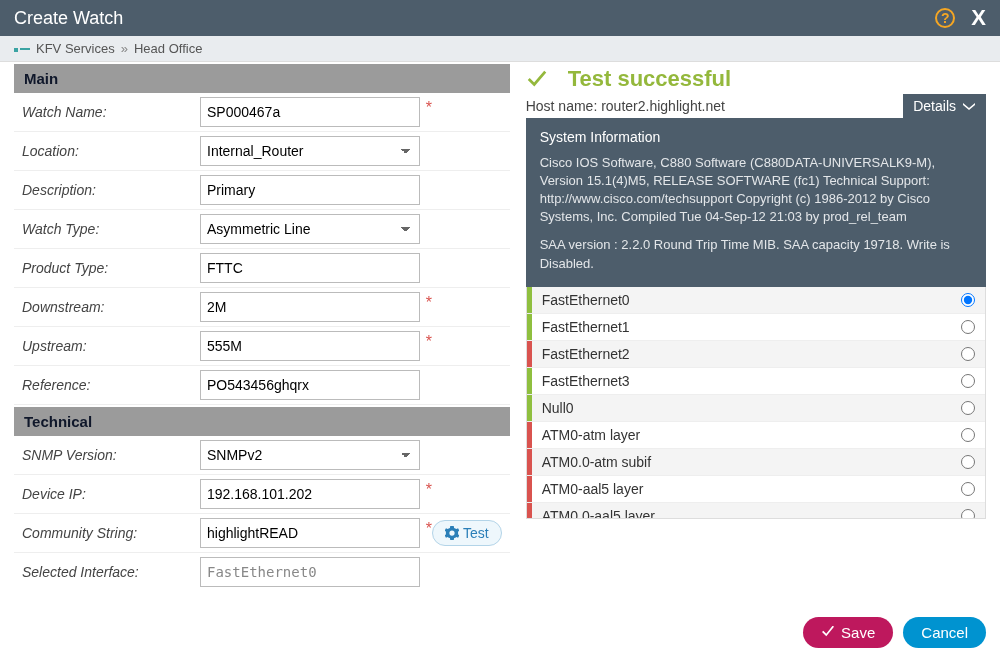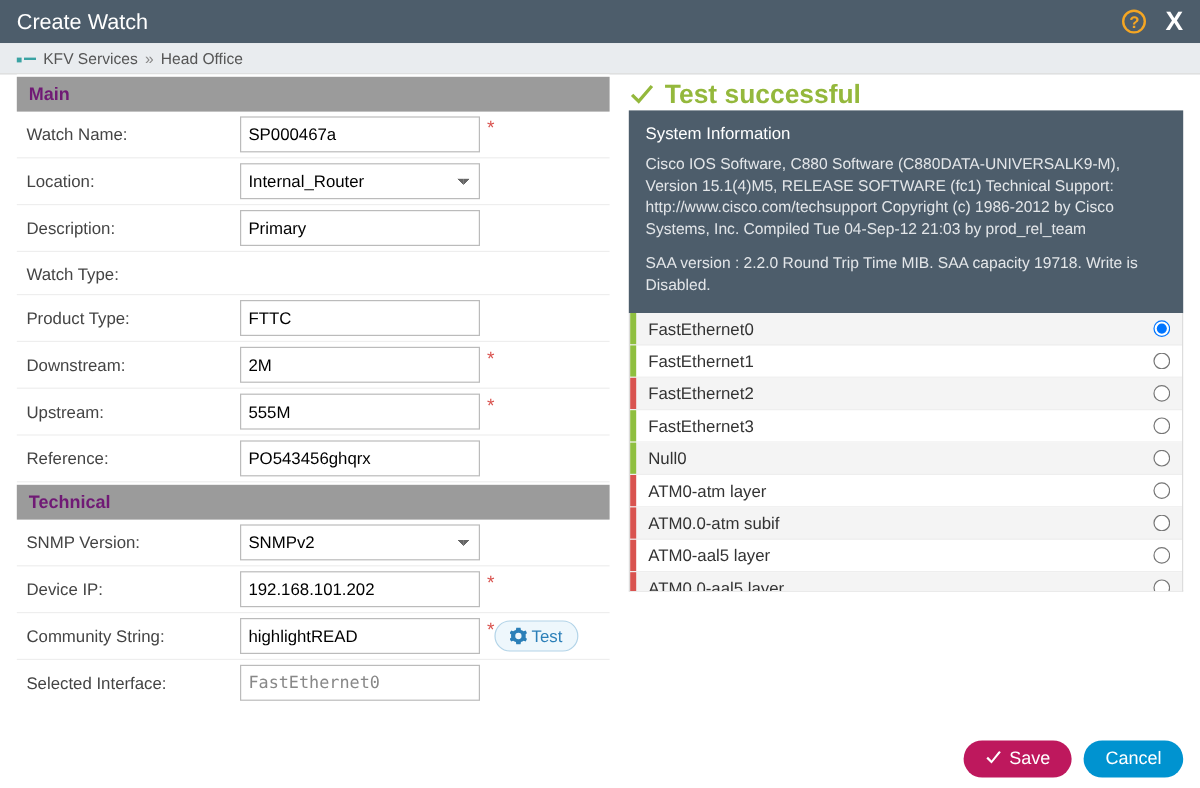--- a/index.html
+++ b/index.html
@@ -9,32 +9,32 @@
 .titlebar .help { width: 20px; height: 20px; border: 2px solid #f5a623; border-radius: 50%; color: #f5a623; font-weight: bold; display: flex; align-items: center; justify-content: center; font-size: 14px; margin-right: 12px; cursor: pointer; }
 .titlebar .close { color: #fff; font-size: 22px; font-weight: bold; cursor: pointer; padding: 0 4px; }
 .breadcrumb { background: #e9ecef; height: 26px; display: flex; align-items: center; padding: 0 14px; font-size: 13px; color: #555; border-bottom: 1px solid #ddd; }
 .breadcrumb .icon { width: 16px; height: 10px; margin-right: 6px; position: relative; }
 .breadcrumb .icon::before { content:""; position:absolute; left:0; top:4px; width:4px; height:4px; background:#3aa3a3; }
 .breadcrumb .icon::after { content:""; position:absolute; left:6px; top:4px; width:10px; height:2px; background:#3aa3a3; }
 .breadcrumb .sep { margin: 0 6px; color: #888; }
 .content { display: flex; gap: 16px; padding: 0 14px; height: 555px; }
 .leftcol { flex: 0 0 494px; background: #fff; display: flex; flex-direction: column; }
 .rightcol { flex: 1; }
-.section-header { background: #9b9b9b; color: #701a75; font-weight: bold; padding: 6px 10px; font-size: 15px; margin-top: 2px; }
+.section-header { background: #9b9b9b; color: #0f172a; font-weight: bold; padding: 6px 10px; font-size: 15px; margin-top: 2px; }
 .form-row { display: flex; align-items: center; min-height: 36px; padding: 4px 8px; border-bottom: 1px solid #eee; }
 .form-row:last-child { border-bottom: none; align-items: center; }
-.form-label { flex: 0 0 178px; font-size: 14px; color: #444; }
+.form-label { flex: 0 0 178px; font-size: 14px; color: #444; font-style: italic; }
 .form-input-wrap { position: relative; flex: 0 0 200px; }
-.form-input, .form-select { width: 200px; height: 30px; border: 1px solid #bbb; padding: 0 6px; font-size: 14px; font-family: inherit; background: #fff; }
+.form-input, .form-select { width: 220px; height: 30px; border: 1px solid #bbb; padding: 0 6px; font-size: 14px; font-family: inherit; background: #fff; }
 .form-select { appearance: none; -webkit-appearance: none; padding-right: 22px; background-image: linear-gradient(45deg, transparent 50%, #666 50%), linear-gradient(135deg, #666 50%, transparent 50%); background-position: calc(100% - 13px) 12px, calc(100% - 8px) 12px; background-size: 5px 5px, 5px 5px; background-repeat: no-repeat; }
 .form-input[readonly] { color: #888; background: #fff; font-family: monospace; }
 .req { color: #d9534f; position: absolute; right: -12px; top: 2px; font-size: 16px; }
 .test-btn { display: inline-flex; align-items: center; gap: 4px; border: 1px solid #b3d4e8; background: #eef7fc; color: #2b7fb8; border-radius: 14px; padding: 4px 12px; margin-left: 12px; cursor: pointer; font-size: 14px; }
 .test-btn svg { width: 14px; height: 14px; }
-.test-title { display: flex; align-items: center; gap: 8px; color: #94b83c; font-size: 22px; font-weight: 600; margin-top: 4px; }
+.test-title { display: flex; align-items: center; gap: 20px; color: #94b83c; font-size: 22px; font-weight: 600; margin-top: 4px; }
 .test-title svg { width: 22px; height: 22px; }
 .hostline { display: flex; align-items: center; font-size: 14px; color: #444; margin-top: 2px; }
 .hostline .details { margin-left: auto; background: #4d5d6b; color: #fff; padding: 4px 10px; cursor: pointer; display: flex; align-items: center; gap: 6px; font-size: 14px; }
 .hostline .details svg { width: 14px; height: 10px; }
 .sysinfo { background: #4d5d6b; color: #e3e6e9; padding: 10px 14px 14px; font-size: 13px; line-height: 1.4; }
 .sysinfo .sititle { color: #fff; font-weight: normal; margin-bottom: 6px; font-size: 14px; }
 .sysinfo .saa { margin-top: 10px; }
 .iface-list { border: 1px solid #ddd; border-top: none; max-height: 232px; overflow-y: scroll; position: relative; }
 .iface-row { display: flex; align-items: center; height: 27px; padding-right: 10px; border-bottom: 1px solid #eee; }
 .iface-row:nth-child(odd) { background: #f4f4f4; }
@@ -83,20 +83,25 @@
       </div>
     </div>
     <div class="form-row">
       <div class="form-label">Description:</div>
       <div class="form-input-wrap">
         <input class="form-input" value="Primary" style="">
       </div>
     </div>
     <div class="form-row">
       <div class="form-label">Watch Type:</div>
+      <div class="form-input-wrap">
+        <select class="form-select">
+          <option>Asymmetric Line</option>
+        </select>
+      </div>
     </div>
     <div class="form-row">
       <div class="form-label">Product Type:</div>
       <div class="form-input-wrap">
         <input class="form-input" value="FTTC" style="">
       </div>
     </div>
     <div class="form-row">
       <div class="form-label">Downstream:</div>
       <div class="form-input-wrap">
@@ -155,20 +160,30 @@
       </div>
     </div>
   </div>
 
   <div class="rightcol">
     <div class="test-title">
       <svg viewBox="0 0 24 24">
           <path fill="none" stroke="#94b83c" stroke-width="3" d="M3 12l6 6L21 4"></path>
         </svg>
       <span>Test successful</span>
+    </div>
+    <div class="hostline">
+      <span>Host name:</span>&nbsp;
+      <span>router2.highlight.net</span>
+      <div class="details">
+        <span>Details</span>
+        <svg viewBox="0 0 14 10">
+            <path fill="#fff" d="M1 2l6 5 6-5v2l-6 5-6-5z"></path>
+          </svg>
+      </div>
     </div>
     <div class="sysinfo">
       <div class="sititle">System Information</div>
       <div>Cisco IOS Software, C880 Software (C880DATA-UNIVERSALK9-M), Version 15.1(4)M5, RELEASE SOFTWARE (fc1) Technical Support: http://www.cisco.com/techsupport Copyright (c) 1986-2012 by Cisco Systems, Inc. Compiled Tue 04-Sep-12 21:03 by prod_rel_team</div>
       <div class="saa">SAA version : 2.2.0 Round Trip Time MIB. SAA capacity 19718. Write is Disabled.</div>
     </div>
     <div class="iface-list" id="iface-list">
         <div class="iface-row">
           <div class="iface-bar" style="background: rgb(143, 191, 63);"></div>
           <div class="iface-name">FastEthernet0</div>

